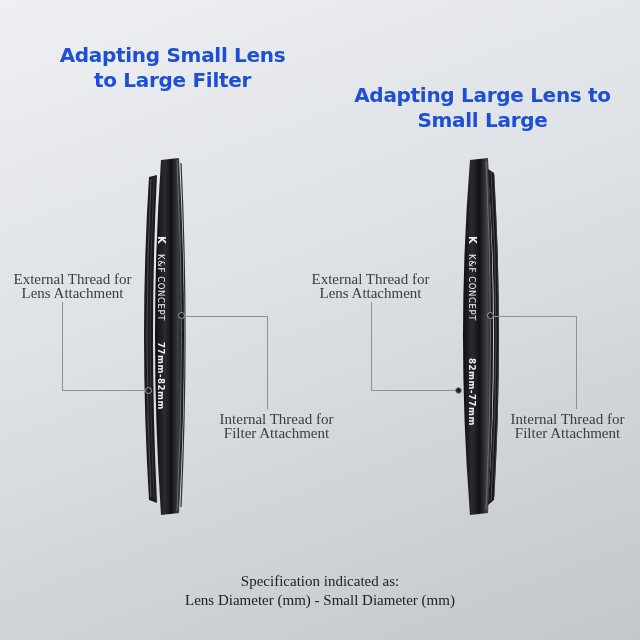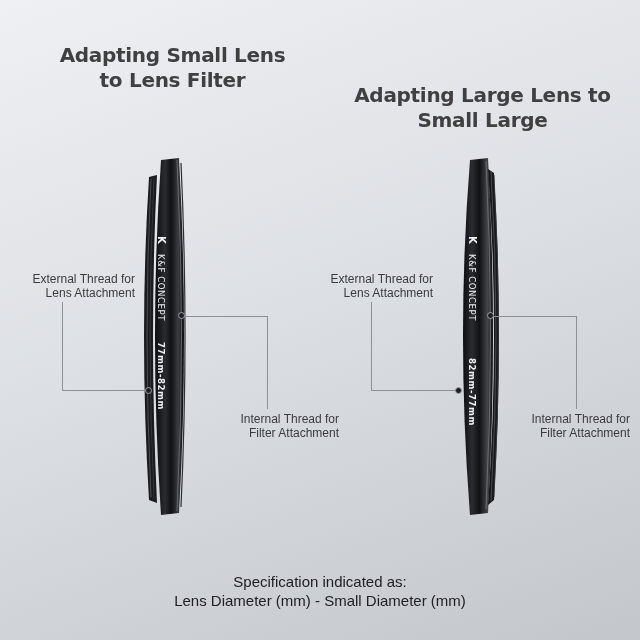--- a/index.html
+++ b/index.html
@@ -4,56 +4,56 @@
 <style>
   html, body { margin:0; padding:0; }
   body {
     width:640px; height:640px; overflow:hidden; position:relative;
     background: linear-gradient(160deg, #eef0f3 0%, #dde0e4 45%, #c3c7cc 100%);
     font-family: "Liberation Sans", sans-serif;
     color:#1a1b1e;
   }
   .title {
     position:absolute; text-align:center; font-weight:bold;
-    font-size:20px; line-height:25px; color:#404040;
+    font-size:20px; line-height:25px; color:#1d4ed8;
     font-family: "DejaVu Sans", sans-serif; letter-spacing:-0.3px;
   }
   .title.left { left:40px; width:265px; top:43px; }
   .title.right { left:335px; width:295px; top:47px;margin-top:36px; }
   .label {
-    position:absolute; text-align:right; font-size:12px; line-height:14px; color:#3a3c40;
-    font-family: Liberation Sans, sans-serif;
+    position:absolute; text-align:center; font-size:15px; line-height:14px; color:#3a3c40;
+    font-family: Liberation Serif, serif;
   }
   .leader { position:absolute; border-color:#8d9096; border-style:solid; border-width:0; }
   .dot {
     position:absolute; width:7px; height:7px; border-radius:50%;
     background:#1e1f22; border:1.5px solid #9da0a5; box-sizing:border-box;
   }
   .ring { position:absolute; }
   .ring-text {
     position:absolute; color:#f2f2f2; font-size:8.5px; font-family:"DejaVu Sans", sans-serif;
     writing-mode: vertical-rl; letter-spacing:0.6px; white-space:nowrap;
   }
   .logo-k {
     position:absolute; color:#f2f2f2; font-size:10px; font-weight:bold; font-family:"DejaVu Sans", sans-serif;
     writing-mode: vertical-rl;
   }
   .footer {
     position:absolute; left:0; width:640px; top:572px; text-align:center;
     font-size:15px; line-height:19px; color:#202125;
-    font-family:Liberation Sans, sans-serif;
+    font-family:Liberation Serif, serif;
   }
 </style>
 </head>
 <body>
 
 <div>
   <div class="title left">
     <div>Adapting Small Lens</div>
-    <div>to Lens Filter</div>
+    <div>to Large Filter</div>
   </div>
 
   <svg class="ring" style="left:135px; top:155px;" width="60" height="365" viewBox="0 0 60 365">
     <defs>
       <linearGradient id="rg1" x1="0" x2="1" y1="0" y2="0">
         <stop offset="0" stop-color="#0c0d0f"></stop>
         <stop offset="0.35" stop-color="#2a2c30"></stop>
         <stop offset="0.55" stop-color="#0f1012"></stop>
         <stop offset="0.8" stop-color="#3a3d42"></stop>
         <stop offset="1" stop-color="#0b0c0d"></stop>

